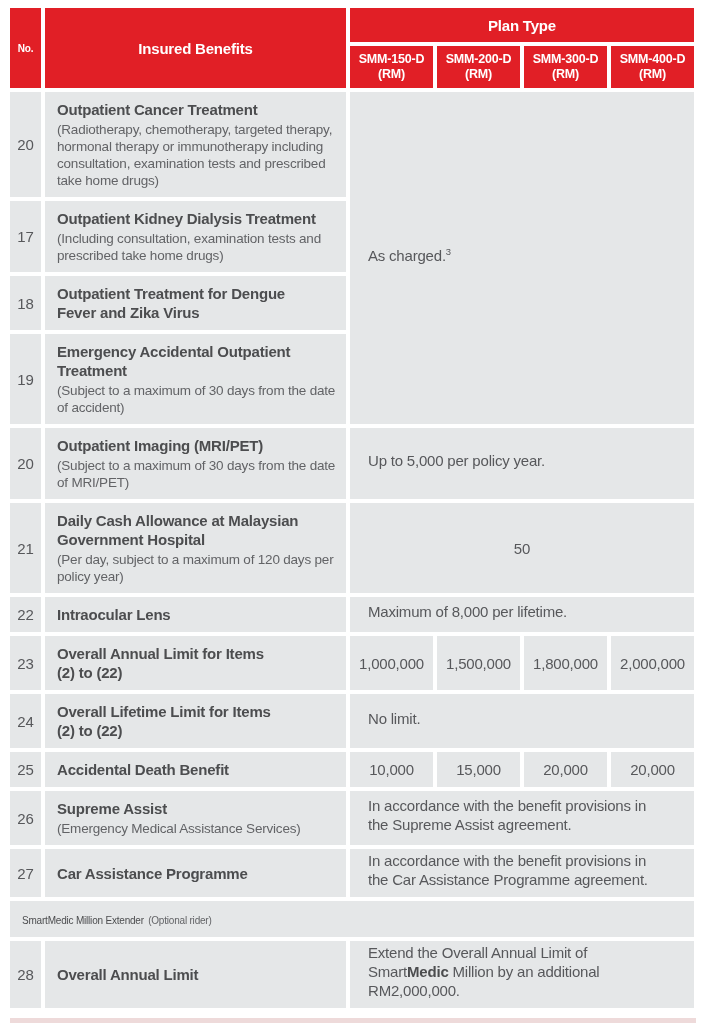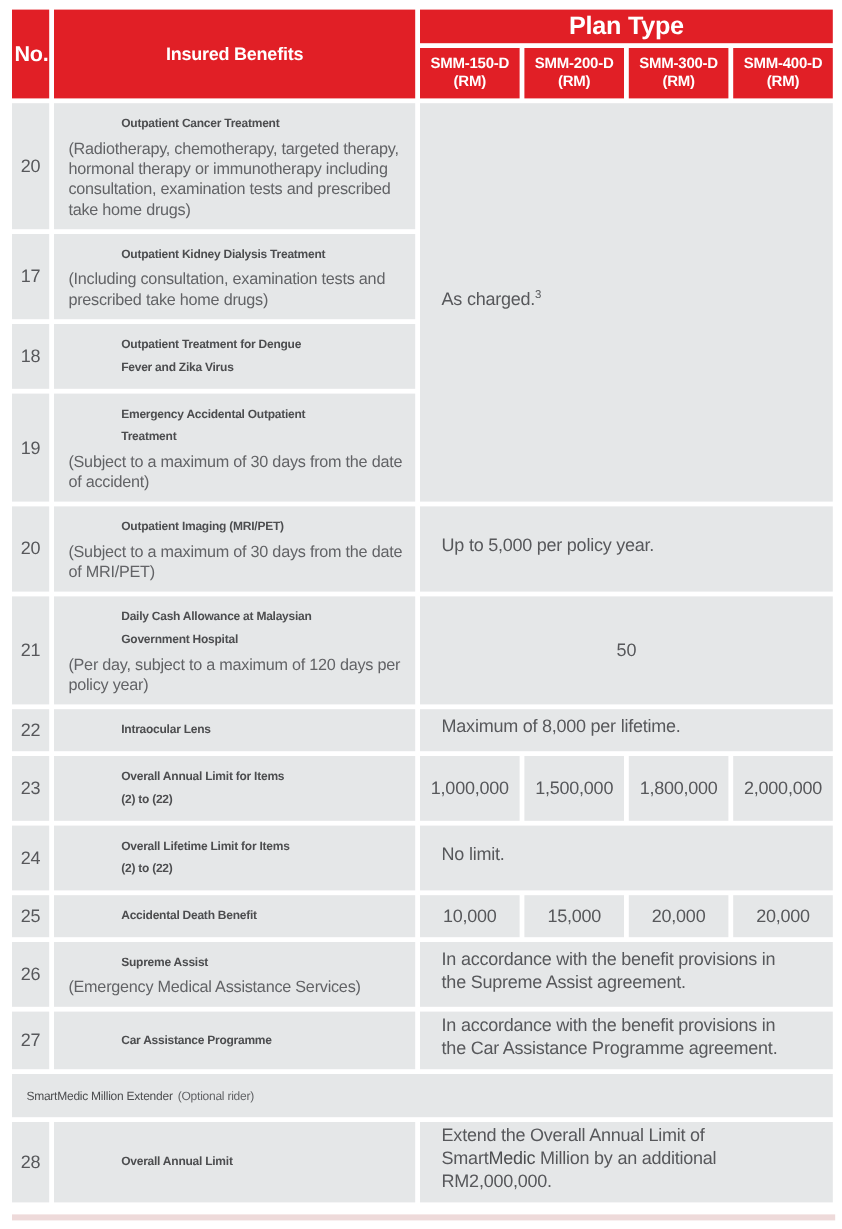--- a/index.html
+++ b/index.html
@@ -25,48 +25,48 @@
     table-layout:fixed;
   }
   thead th{
     background:var(--red);
     color:#ffffff;
     font-weight:bold;
     text-align:center;
     vertical-align:middle;
     padding:2px;
   }
-  .hno{font-size:18px;}
+  .hno{font-size:10px;}
   .hben{font-size:15px;}
-  .hplan{font-size:21px;height:24px;}
+  .hplan{font-size:15px;height:34px;}
   .hsub{
     font-size:12.5px;line-height:15px;white-space:pre-line;
     height:42px;padding:3px 0;
   }
   tbody td{
     background:var(--cell);
     color:var(--ink);
     vertical-align:middle;
   }
   .no-cell{text-align:center;font-size:15px;}
   .benefit-cell{padding:8px 10px 8px 12px;}
   .b-title{
-    font-weight:bold;font-size:10px;line-height:19px;
-    color:var(--ink-bold);white-space:pre-line;margin-left:44px;
+    font-weight:bold;font-size:15px;line-height:19px;
+    color:var(--ink-bold);white-space:pre-line;
   }
   .b-note{
     font-size:13.5px;line-height:17px;
     color:var(--ink-note);white-space:pre-line;margin-top:2px;
   }
   .value-cell{
     font-size:15px;line-height:19px;
     padding:2px 10px 8px 18px;white-space:pre-line;
   }
   .value-cell.center{text-align:center;padding:8px 4px;}
-  .value-cell b{font-weight:normal;color:var(--ink-bold);}
+  .value-cell b{font-weight:bold;color:var(--ink-bold);}
   .value-cell sup{font-size:9.5px;line-height:0;vertical-align:super;}
   .section-band{padding:9px 10px 9px 12px;}
   .section-title{font-weight:normal;font-size:10px;color:var(--ink-bold);}
   .section-suffix{font-size:10px;color:var(--ink-note);}
   .footer-strip{
     height:5px;width:686px;
     background:var(--strip);
     margin:6px 0 0 10px;
   }
 </style>

